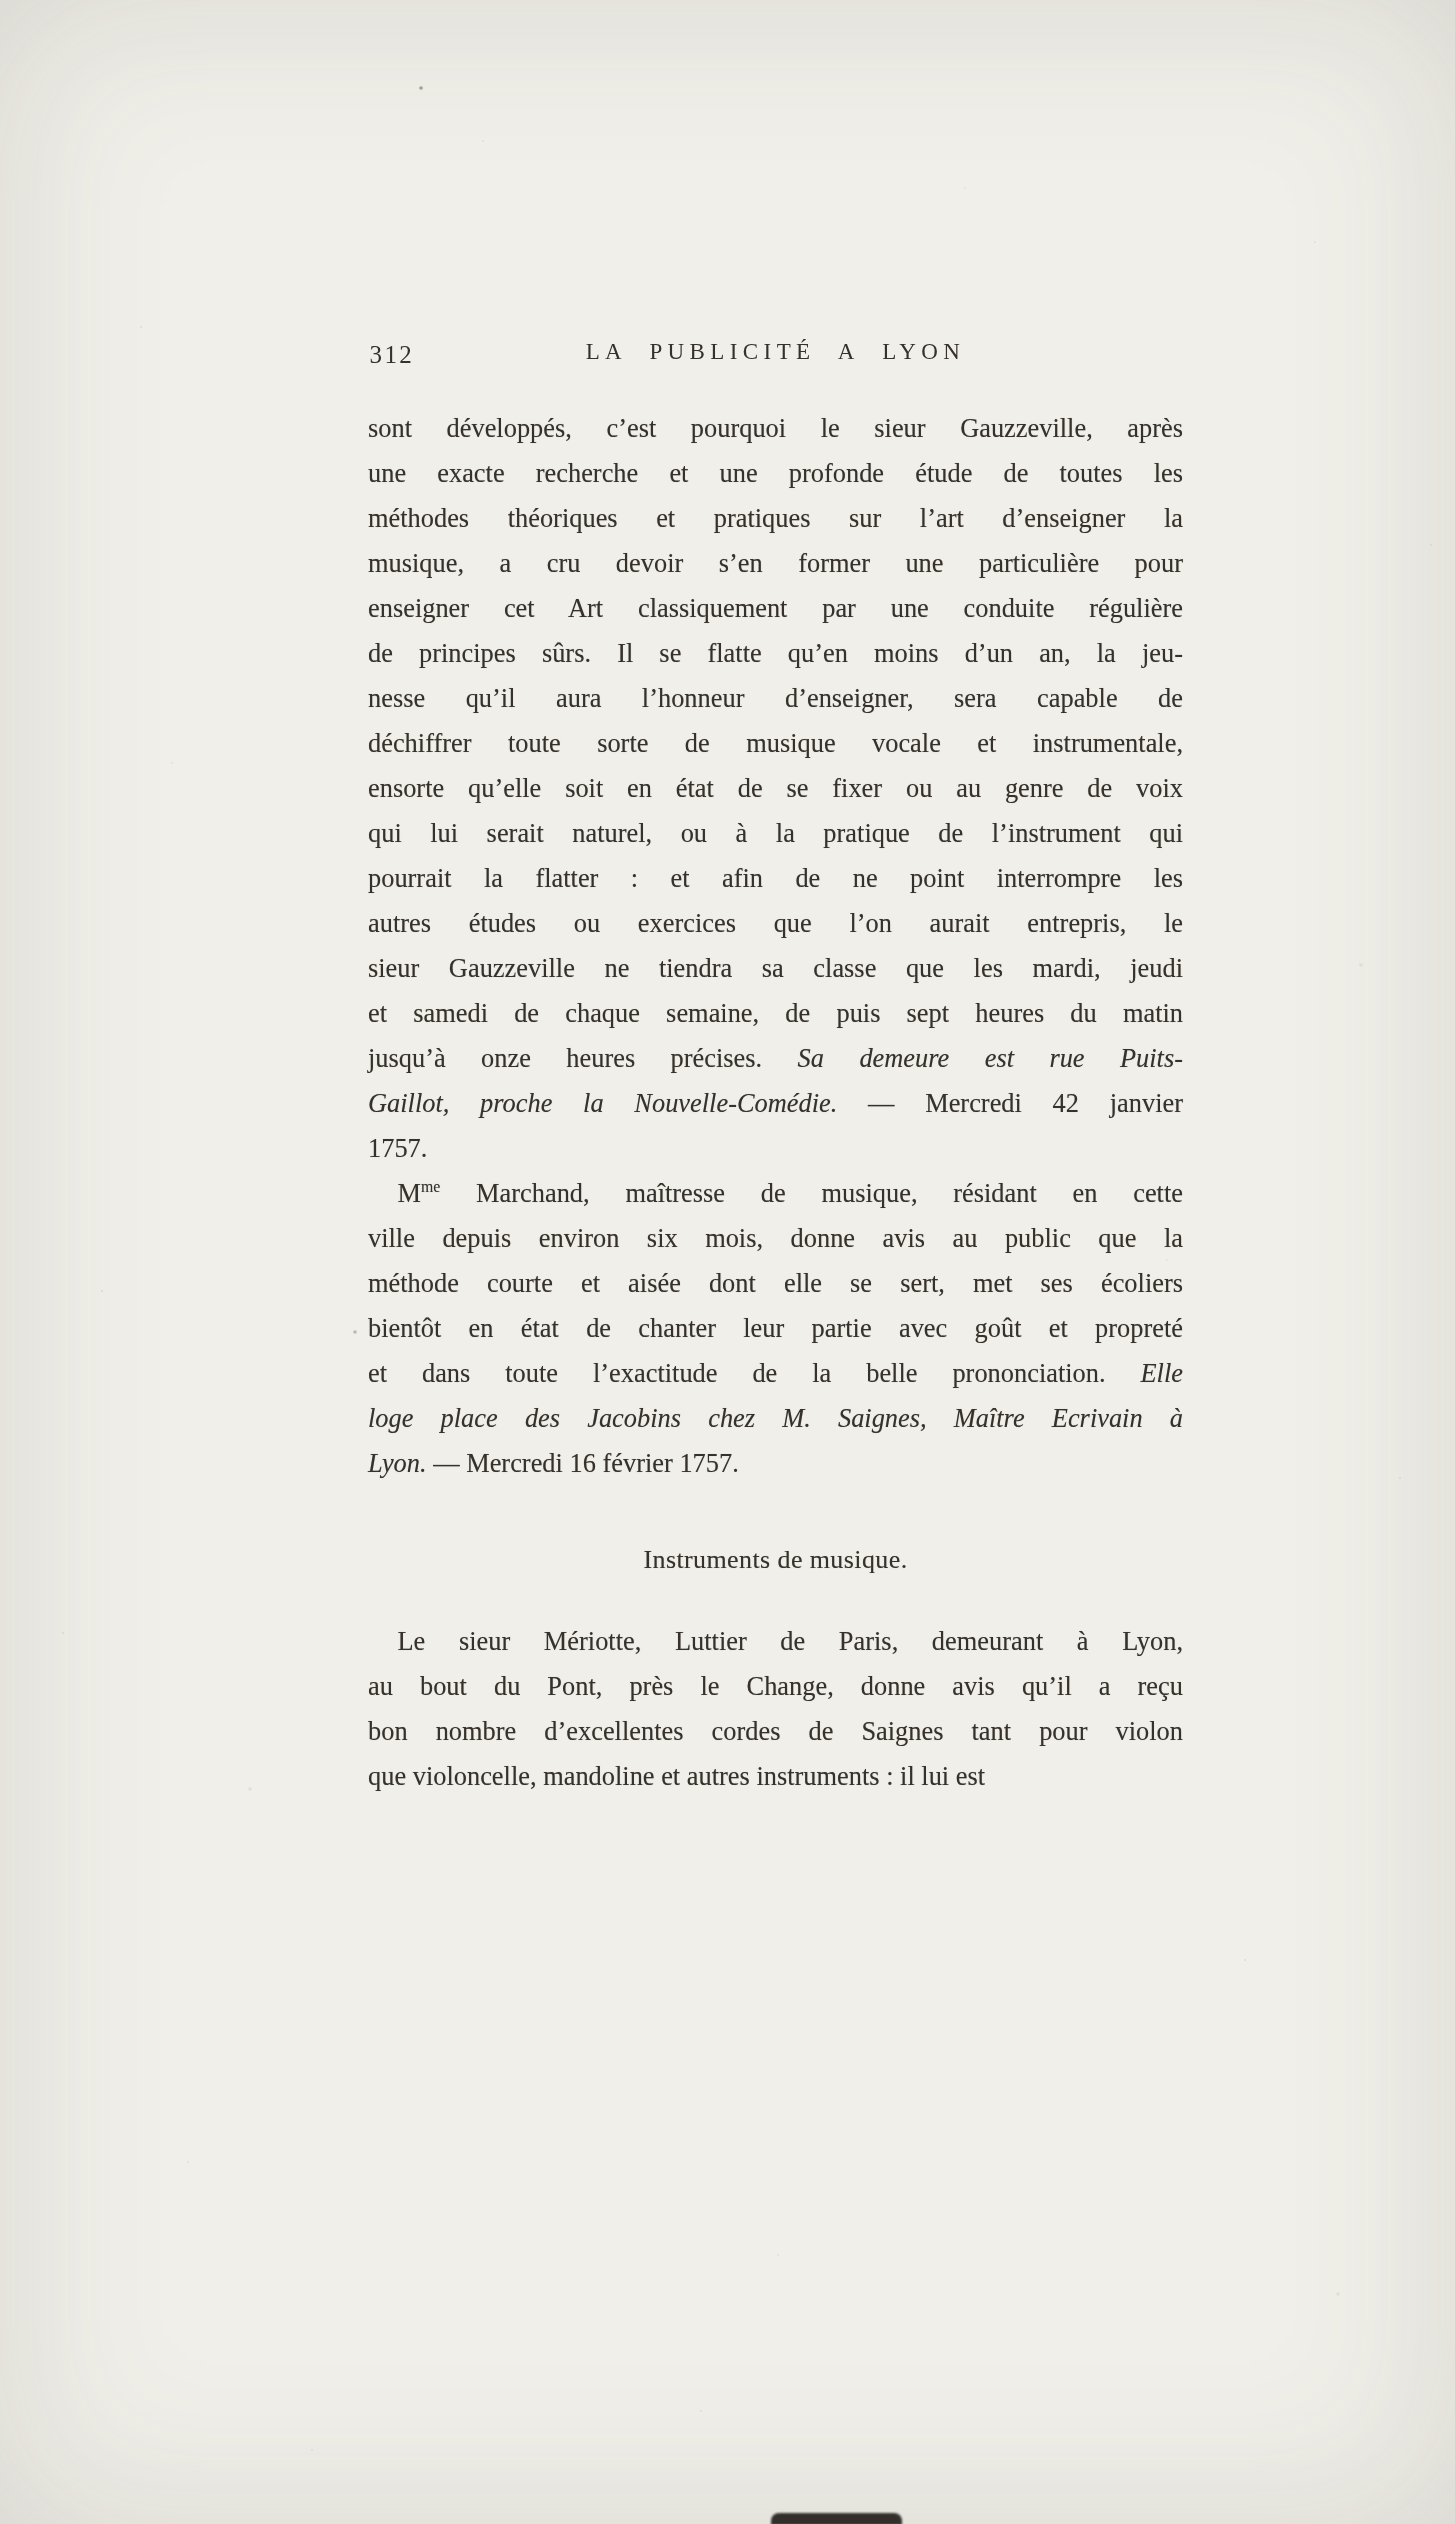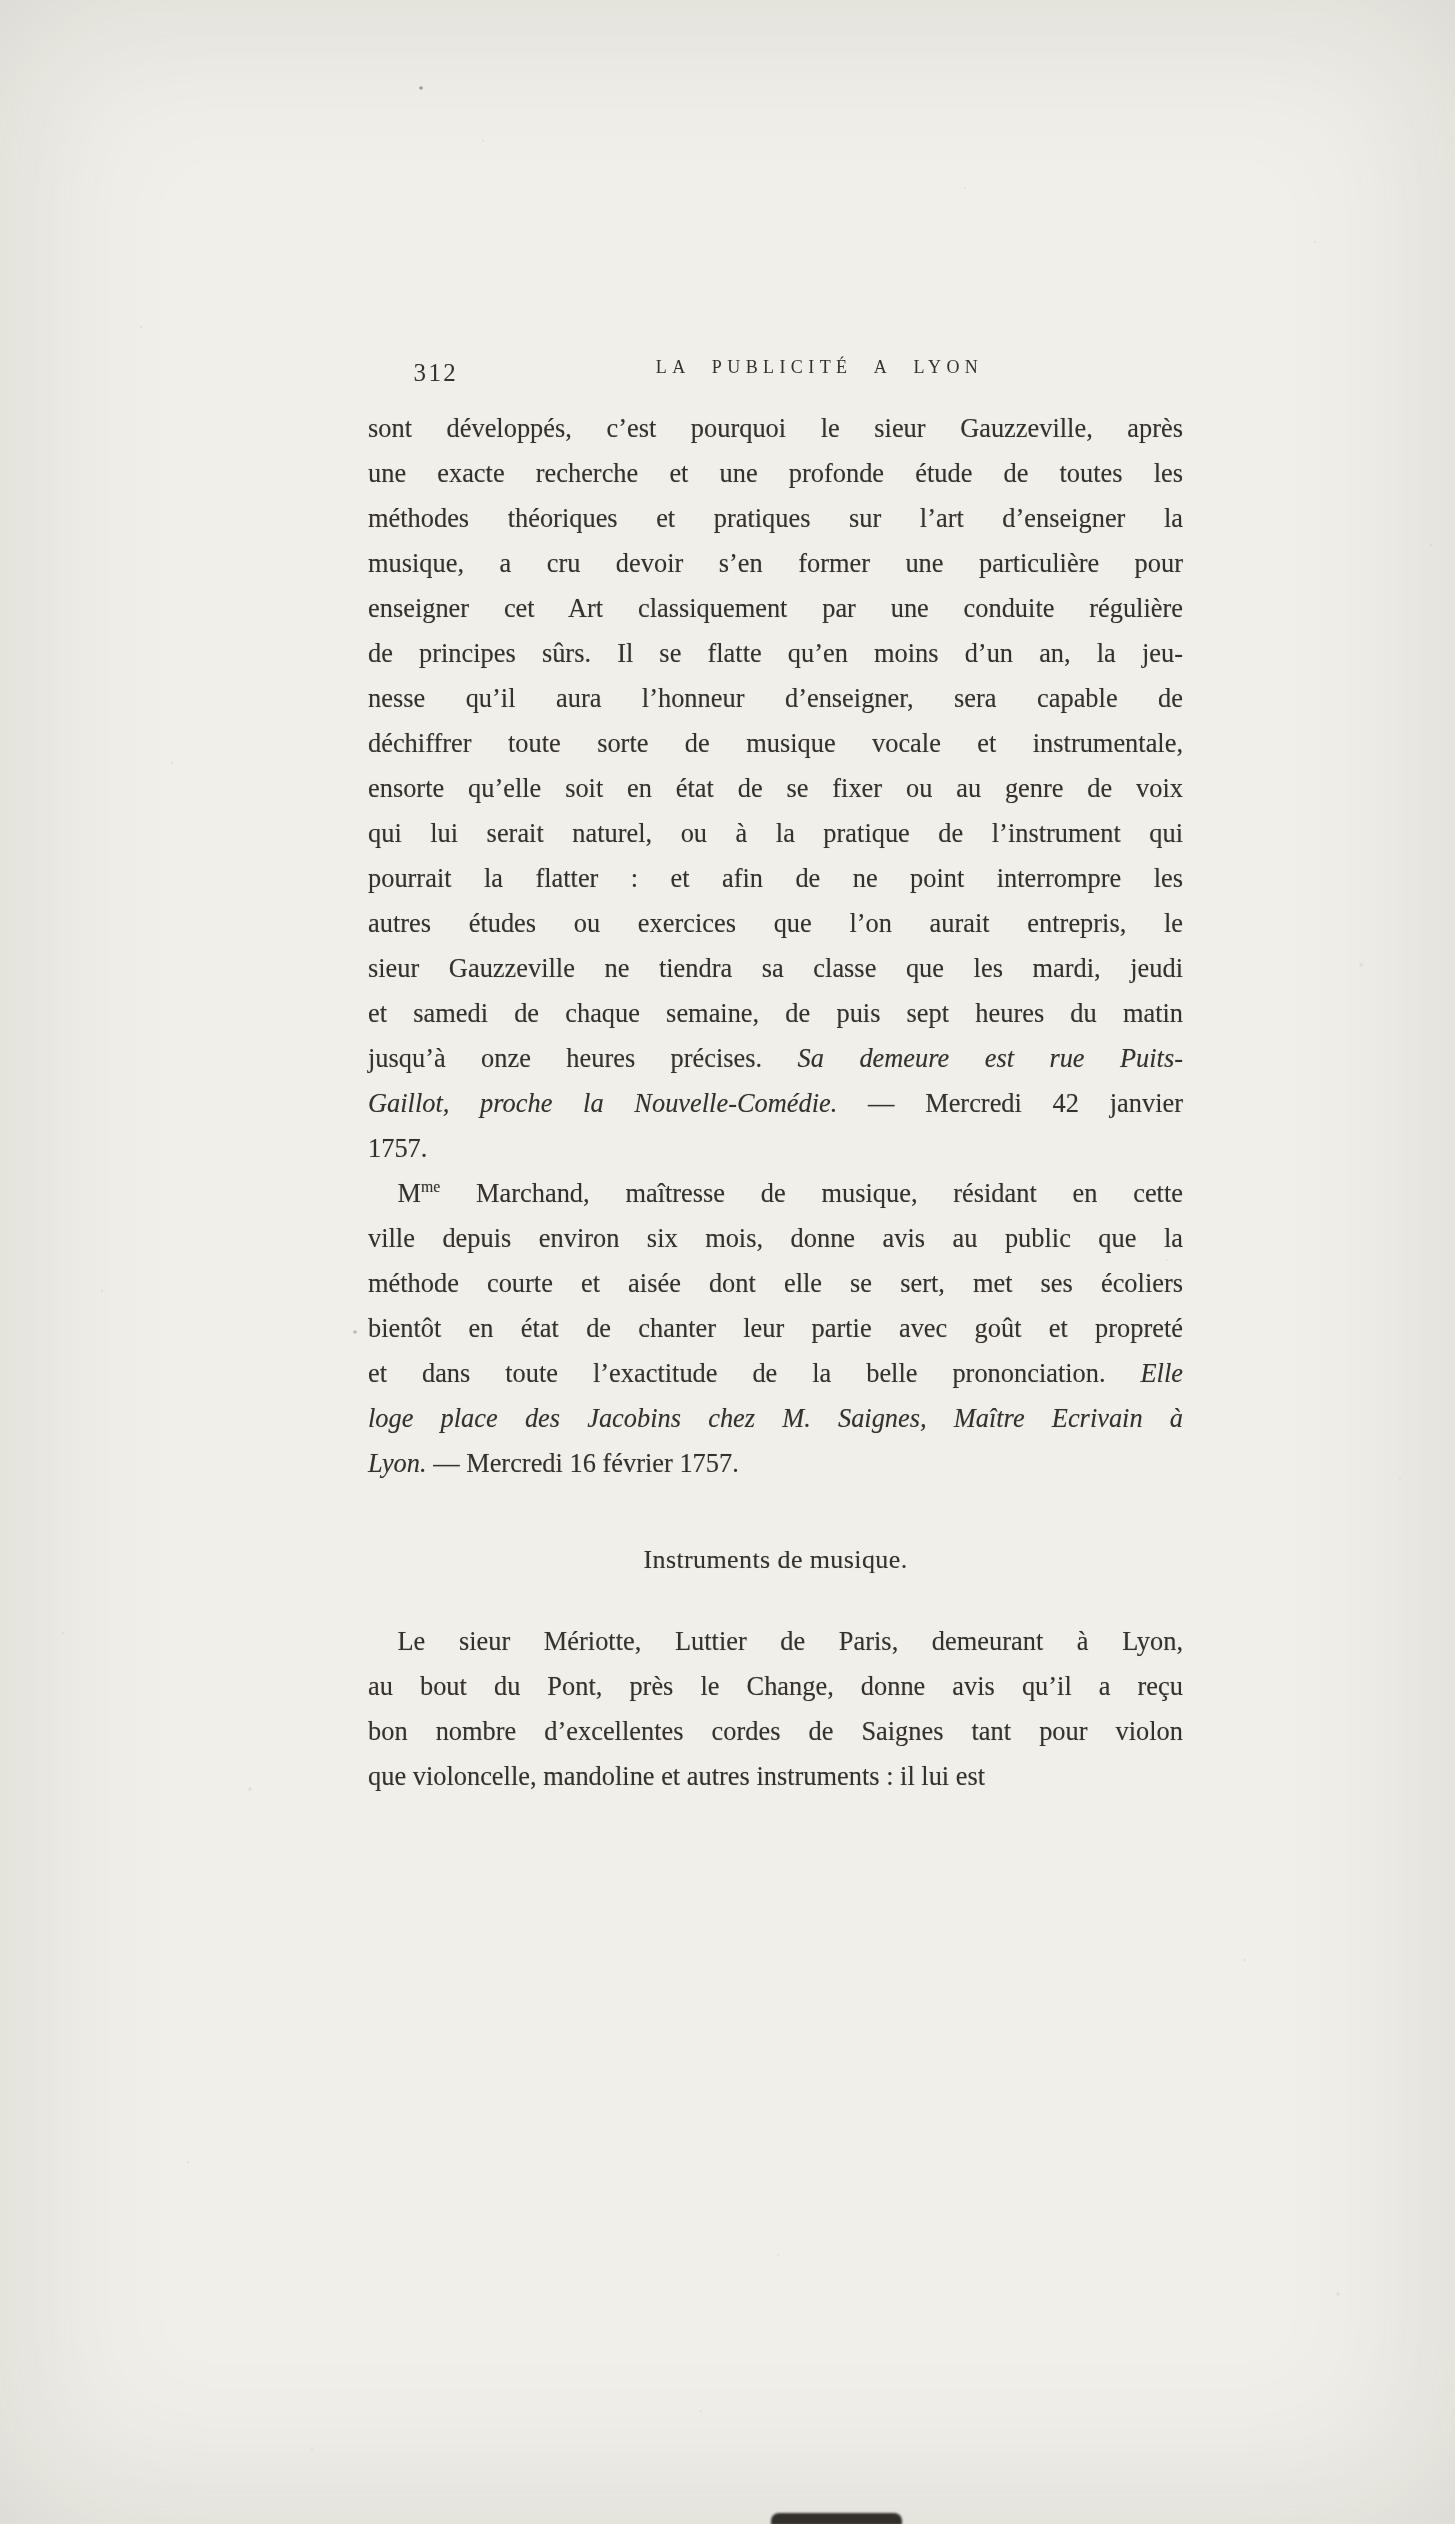--- a/index.html
+++ b/index.html
@@ -35,29 +35,29 @@
       700px 2410px 0 0 rgba(70,62,50,0.08),
       482px 140px 0 0 rgba(70,62,50,0.08),
       964px 187px 0 0 rgba(70,62,50,0.07),
       1166px 1259px 0 0 rgba(70,62,50,0.07),
       62px 1632px 0 0 rgba(70,62,50,0.09),
       1430px 544px 0 0 rgba(70,62,50,0.08),
       777px 2254px 0 0 rgba(70,62,50,0.07),
       311px 2449px 0 0 rgba(70,62,50,0.08);
   }
   .header {
-    position: absolute; top: 357px; left: 368px; width: 815px; height: 33px; margin-left: 44px;
+    position: absolute; top: 339px; left: 368px; width: 815px; height: 33px;
   }
   .pagenum {
     position: absolute; left: 1.6px; top: 1.6px;
     font-size: 25px; letter-spacing: 2.3px;
   }
   .running-title {
     display: block; text-align: center;
-    font-size: 18px; letter-spacing: 5.4px; word-spacing: 12.4px;
+    font-size: 23px; letter-spacing: 5.4px; word-spacing: 12.4px;
   }
   .textblock {
     position: absolute; top: 406px; left: 368px; width: 815px;
     font-size: 26.4px; line-height: 45px;
     text-shadow: 0 0 0.8px rgba(54, 50, 43, 0.35);
   }
   .para { display: block; }
   .line { text-align: justify; text-align-last: justify; }
   .line.last { text-align-last: left; }
   .line.indent { text-indent: 29.5px; }

